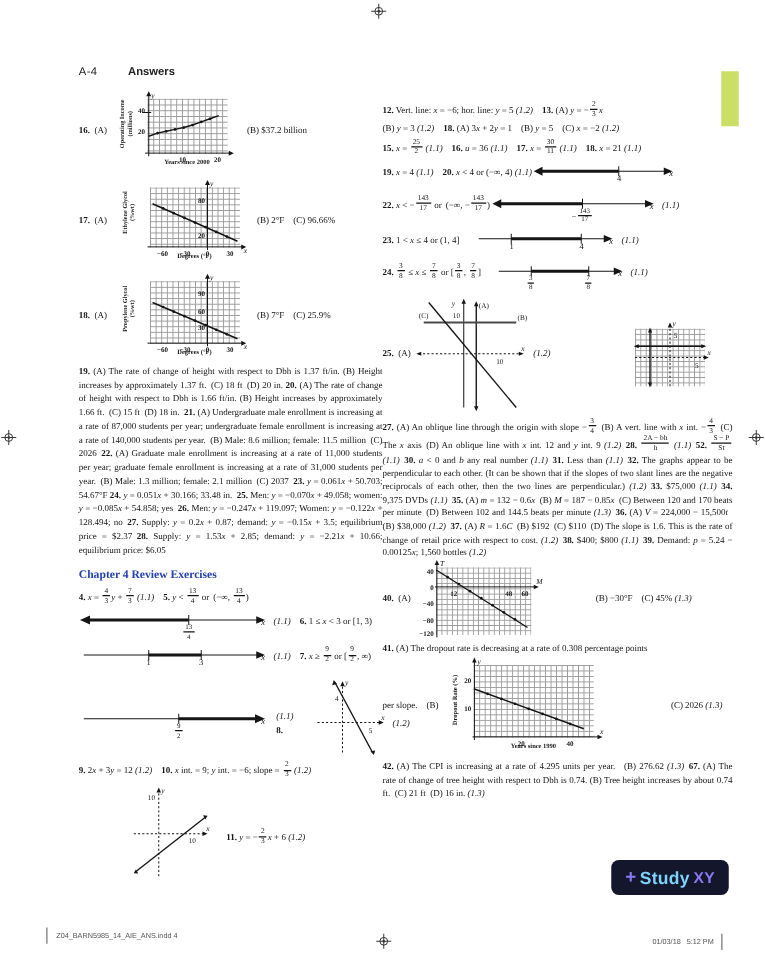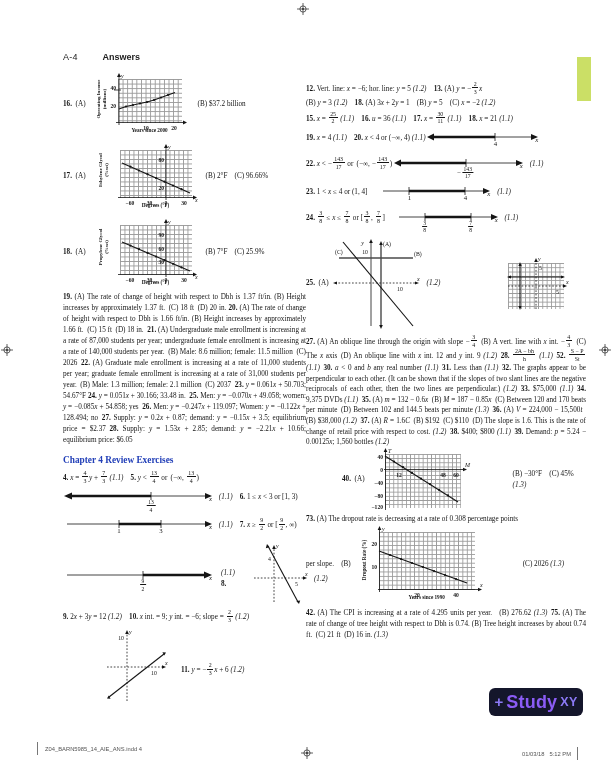--- a/index.html
+++ b/index.html
@@ -55,21 +55,21 @@
   .footer-right{position:absolute;right:41px;top:749px;font-family:"Liberation Sans",sans-serif;
                 font-size:5.8px;color:#555;}
   .vrule{position:absolute;width:0;height:13px;border-left:0.8px solid #777;}
   .regmark{position:absolute;opacity:0.85;}
   .tab-green{position:absolute;left:577px;top:57px;width:14px;height:44px;}
   
   .badge{position:absolute;left:489px;top:688px;width:94px;height:28px;border-radius:6px;
          display:flex;align-items:center;justify-content:center;gap:3px;
          font-family:"Liberation Sans",sans-serif;}
   .badge .plus{font-size:15px;font-weight:bold;line-height:1;position:relative;top:-1px;}
-  .badge .st{font-size:18px;font-weight:bold;color:#8b5cf6;letter-spacing:0.2px;}
+  .badge .st{font-size:14px;font-weight:bold;color:#7dd3fc;letter-spacing:0.2px;}
   .badge .xy{font-size:12.5px;font-weight:bold;letter-spacing:0.2px;}
 </style>
 </head>
 <body>
 
 <div class="page">
 
   <svg class="regmark" style="left:297px;top:3px;" width="12" height="12">
       <circle cx="6" cy="6" r="3.1" class="sline"></circle>
       <line x1="6" y1="0" x2="6" y2="12" class="sline"></line>
@@ -493,21 +493,21 @@
             <span class="fd">3</span>
           </span> (C) The <i>x</i> axis (D) An oblique line with <i>x</i> int. 12 and <i>y</i> int. 9 <i>(1.2)</i> <b>28.</b> <span class="frac">
             <span class="fn">2A − bh</span>
             <span class="fd">h</span>
           </span> <i>(1.1)</i> <b>52.</b> <span class="frac">
             <span class="fn">S − P</span>
             <span class="fd">St</span>
           </span> <i>(1.1)</i> <b>30.</b> <i>a</i> &lt; 0 and <i>b</i> any real number <i>(1.1)</i> <b>31.</b> Less than <i>(1.1)</i> <b>32.</b> The graphs appear to be perpendicular to each other. (It can be shown that if the slopes of two slant lines are the negative reciprocals of each other, then the two lines are perpendicular.) <i>(1.2)</i> <b>33.</b> $75,000 <i>(1.1)</i> <b>34.</b> 9,375 DVDs <i>(1.1)</i> <b>35.</b> (A) <i>m</i> = 132 − 0.6<i>x</i> (B) <i>M</i> = 187 − 0.85<i>x</i> (C) Between 120 and 170 beats per minute (D) Between 102 and 144.5 beats per minute <i>(1.3)</i> <b>36.</b> (A) <i>V</i> = 224,000 − 15,500<i>t</i> (B) $38,000 <i>(1.2)</i> <b>37.</b> (A) <i>R</i> = 1.6<i>C</i> (B) $192 (C) $110 (D) The slope is 1.6. This is the rate of change of retail price with respect to cost. <i>(1.2)</i> <b>38.</b> $400; $800 <i>(1.1)</i> <b>39.</b> Demand: <i>p</i> = 5.24 − 0.00125<i>x</i>; 1,560 bottles <i>(1.2)</i></span>
     </div>
 
-    <div class="flexrow" style="margin-top:2px;margin-left:36px;">
+    <div class="flexrow" style="margin-top:2px;">
       <span class="ihead"><b>40.</b> (A)</span>
       <span class="plot grid" style="width:76px;height:54px;background-size:4.2px 4.2px;margin:4px 4px 2px 16px;">
         <svg width="76" height="54">
           <line x1="0.5" y1="56" x2="0.5" y2="-3" class="sline"></line>
             <polygon points="0.5,-6 -1.3,-2 2.3,-2" class="sfill"></polygon>
           <text class="it" x="3" y="-1">T</text>
           <text x="-2" y="5" text-anchor="end">40</text>
           <text x="-2" y="18" text-anchor="end">0</text>
           <text x="-2" y="31" text-anchor="end">−40</text>
           <text x="-2" y="44" text-anchor="end">−80</text>
@@ -524,21 +524,21 @@
             <circle cx="27" cy="18.9" r="1.1" class="sfill"></circle>
             <circle cx="36" cy="24.5" r="1.1" class="sfill"></circle>
             <circle cx="45" cy="30.1" r="1.1" class="sfill"></circle>
             <circle cx="54" cy="35.8" r="1.1" class="sfill"></circle>
             <circle cx="63" cy="41.4" r="1.1" class="sfill"></circle>
         </svg>
       </span>
       <span style="margin-left:44px;">(B) −30°F  (C) 45% <i>(1.3)</i></span>
     </div>
 
-    <div class="line" style="margin-top:4px;"><b>73.</b> (A) The dropout rate is decreasing at a rate of 0.308 percentage points</div>
+    <div class="line" style="margin-top:4px;"><b>41.</b> (A) The dropout rate is decreasing at a rate of 0.308 percentage points</div>
     <div class="flexrow">
       <span>per slope.  (B)</span>
       <span class="gwrap" style="margin-left:8px;">
         <span class="ylab" style="left:2px;top:34px;width:60px;font-size:5.2px;">
           <span>Dropout Rate (%)</span>
         </span>
         <span class="plot grid" style="display:block;width:96px;height:58px;background-size:4.4px 4.4px;margin:6px 4px 0 16px;">
           <svg width="96" height="58">
             <line x1="0.5" y1="60" x2="0.5" y2="-3" class="sline"></line>
               <polygon points="0.5,-6 -1.3,-2 2.3,-2" class="sfill"></polygon>
@@ -555,25 +555,25 @@
               <circle cx="22" cy="27" r="1.1" class="sfill"></circle>
               <circle cx="33" cy="31" r="1.1" class="sfill"></circle>
               <circle cx="44" cy="35" r="1.1" class="sfill"></circle>
               <circle cx="55" cy="39" r="1.1" class="sfill"></circle>
               <circle cx="66" cy="43" r="1.1" class="sfill"></circle>
               <circle cx="77" cy="47" r="1.1" class="sfill"></circle>
           </svg>
         </span>
         <span class="xlab" style="display:block;margin-left:16px;width:96px;">Years since 1990</span>
       </span>
-      <span style="margin-left:12px;padding-left:28px;">(C) 2026 <i>(1.3)</i></span>
+      <span style="margin-left:26px;padding-left:28px;">(C) 2026 <i>(1.3)</i></span>
     </div>
 
     <div class="line just" style="margin-top:5px;">
-      <span><b>42.</b> (A) The CPI is increasing at a rate of 4.295 units per year.  (B) 276.62 <i>(1.3)</i> <b>75.</b> (A) The rate of change of tree height with respect to Dbh is 0.74. (B) Tree height increases by about 0.74 ft. (C) 21 ft (D) 16 in. <i>(1.3)</i></span>
+      <span><b>42.</b> (A) The CPI is increasing at a rate of 4.295 units per year.  (B) 276.62 <i>(1.3)</i> <b>67.</b> (A) The rate of change of tree height with respect to Dbh is 0.74. (B) Tree height increases by about 0.74 ft. (C) 21 ft (D) 16 in. <i>(1.3)</i></span>
     </div>
 
   </div>
 
   <div class="badge" style="background:#14162b;">
     <span class="plus" style="color:#8b79f5;">+</span>
     <span class="st">Study</span>
       <span class="xy" style="color:#8b79f5;">XY</span>
   </div>
 

